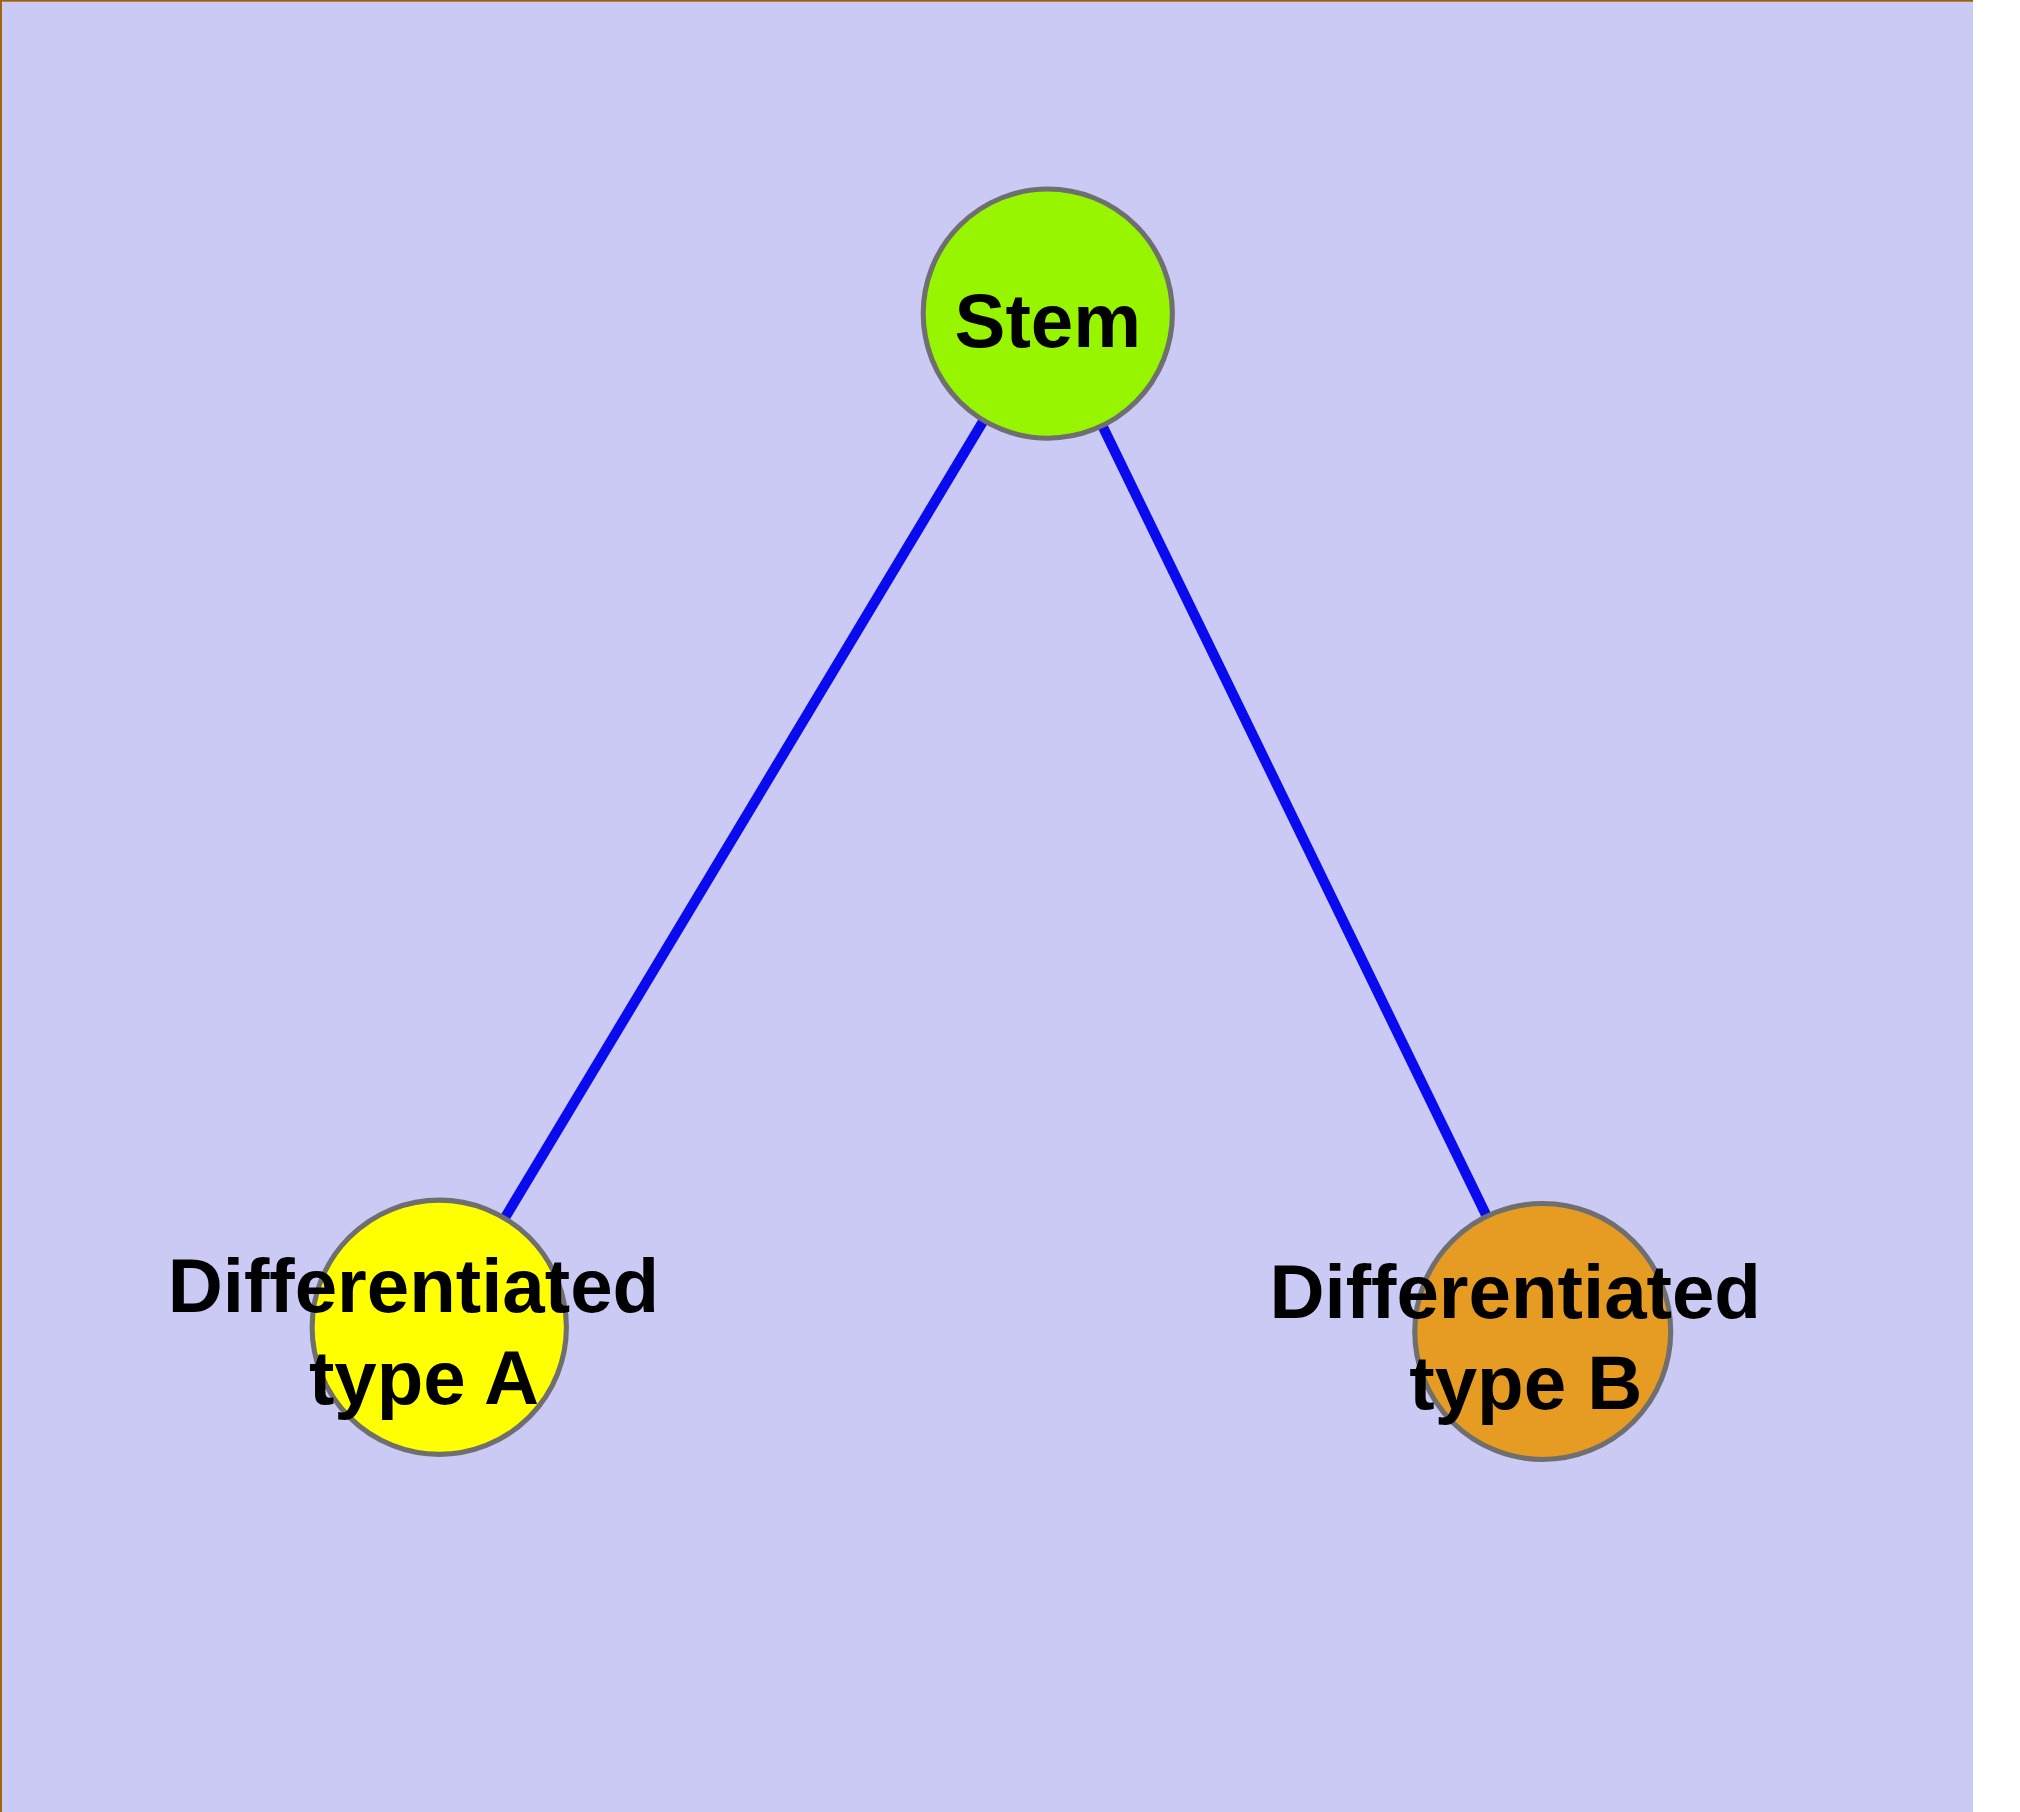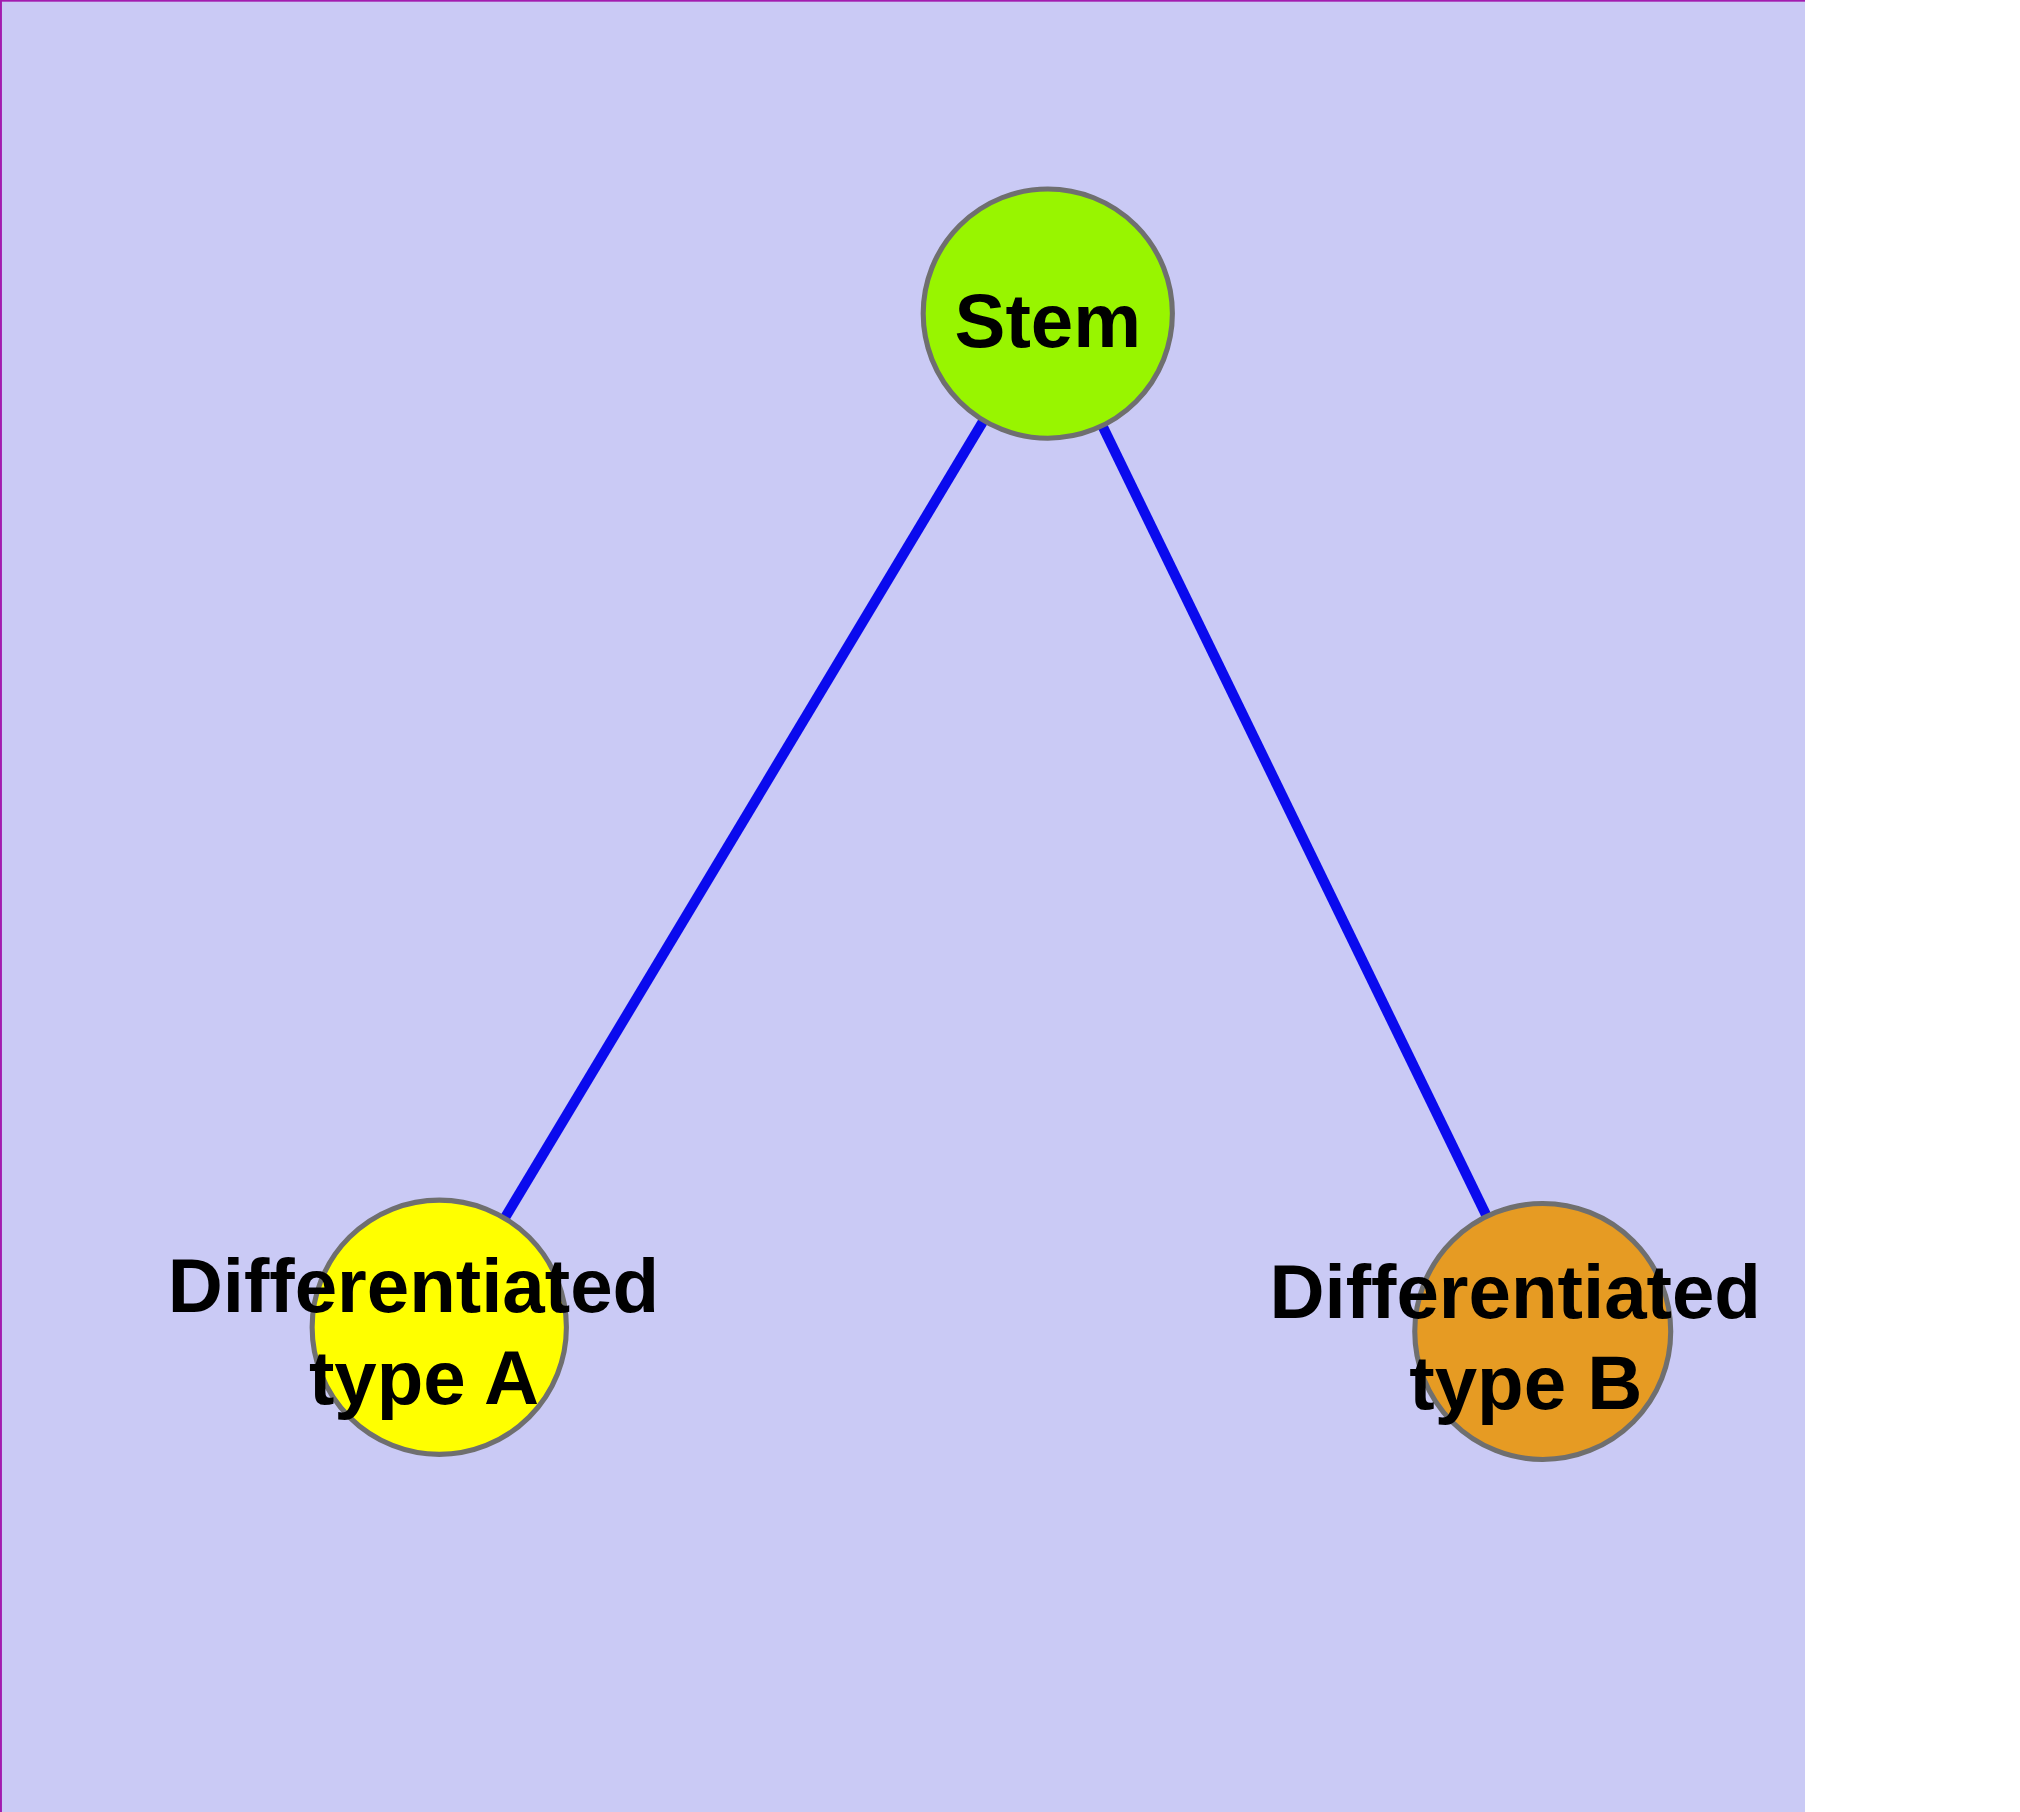--- a/index.html
+++ b/index.html
@@ -2,23 +2,23 @@
 <html style="font-size:13.6px"><head>
 <meta charset="utf-8">
 <style>
   html, body {
     margin: 0;
     padding: 0;
     background: #ffffff;
   }
   .canvas {
     position: relative;
-    width: 1805px;
+    width: 1973px;
     height: 1812px;
-    background: #a21caf;
+    background: #a16207;
     overflow: hidden;
   }
   .canvas svg {
     position: absolute;
     top: 0;
     left: 0;
     display: block;
   }
   .node-label {
     font-family: "Liberation Sans", sans-serif;

